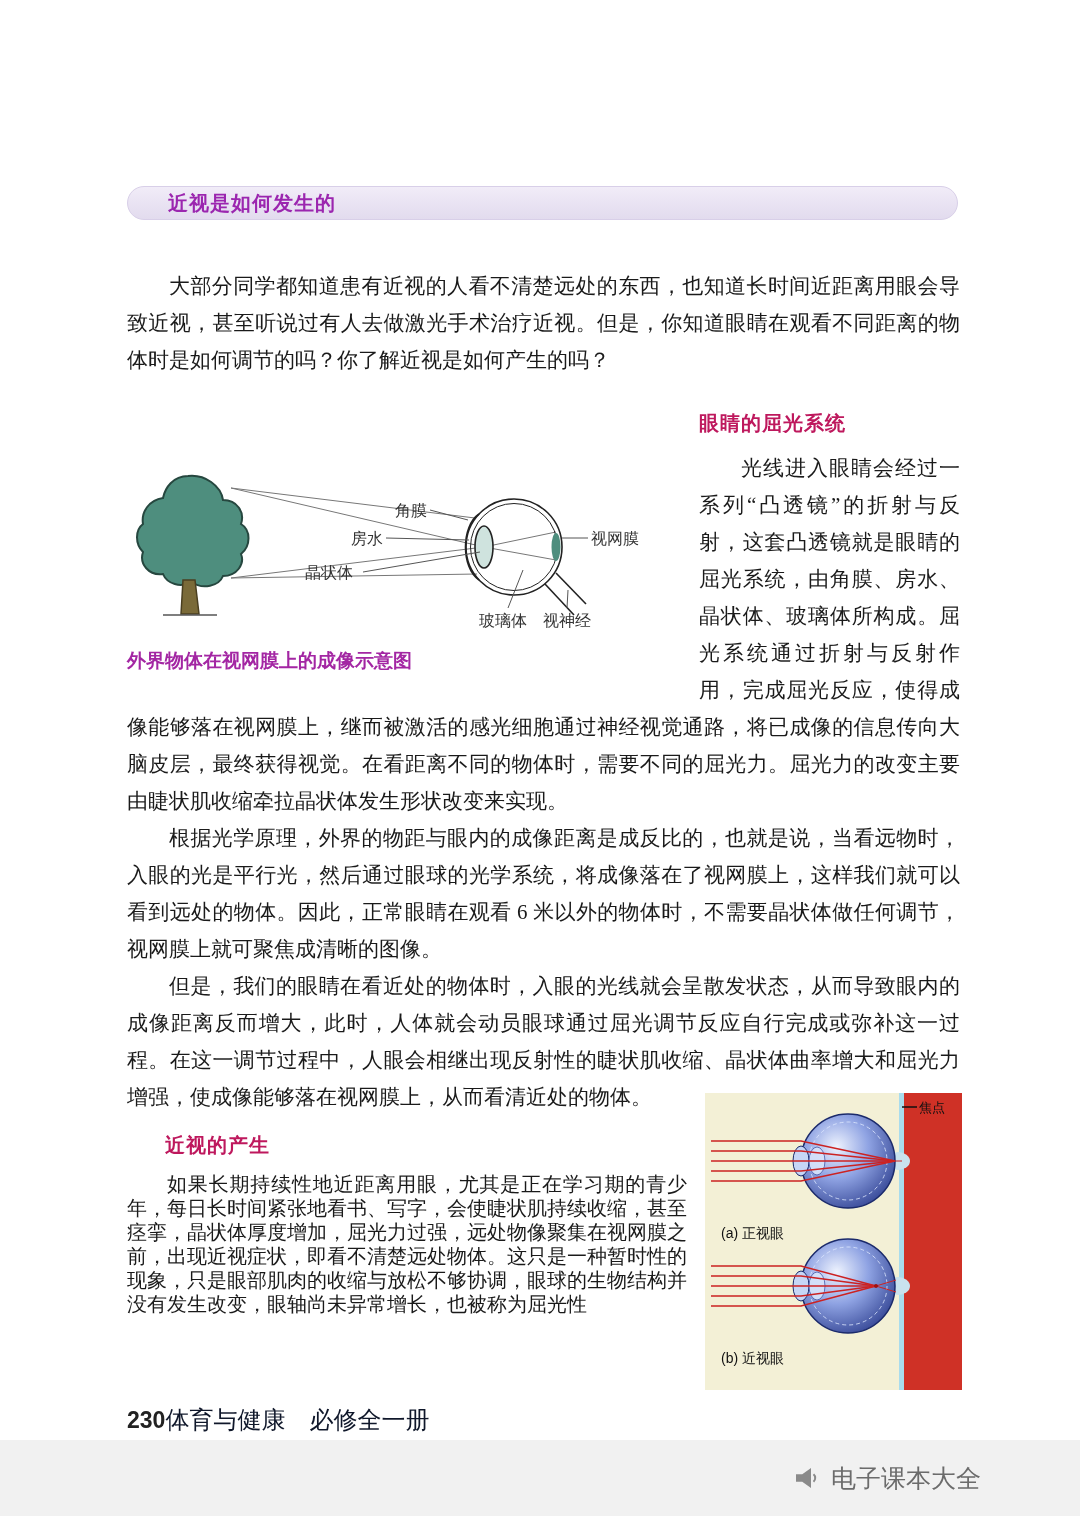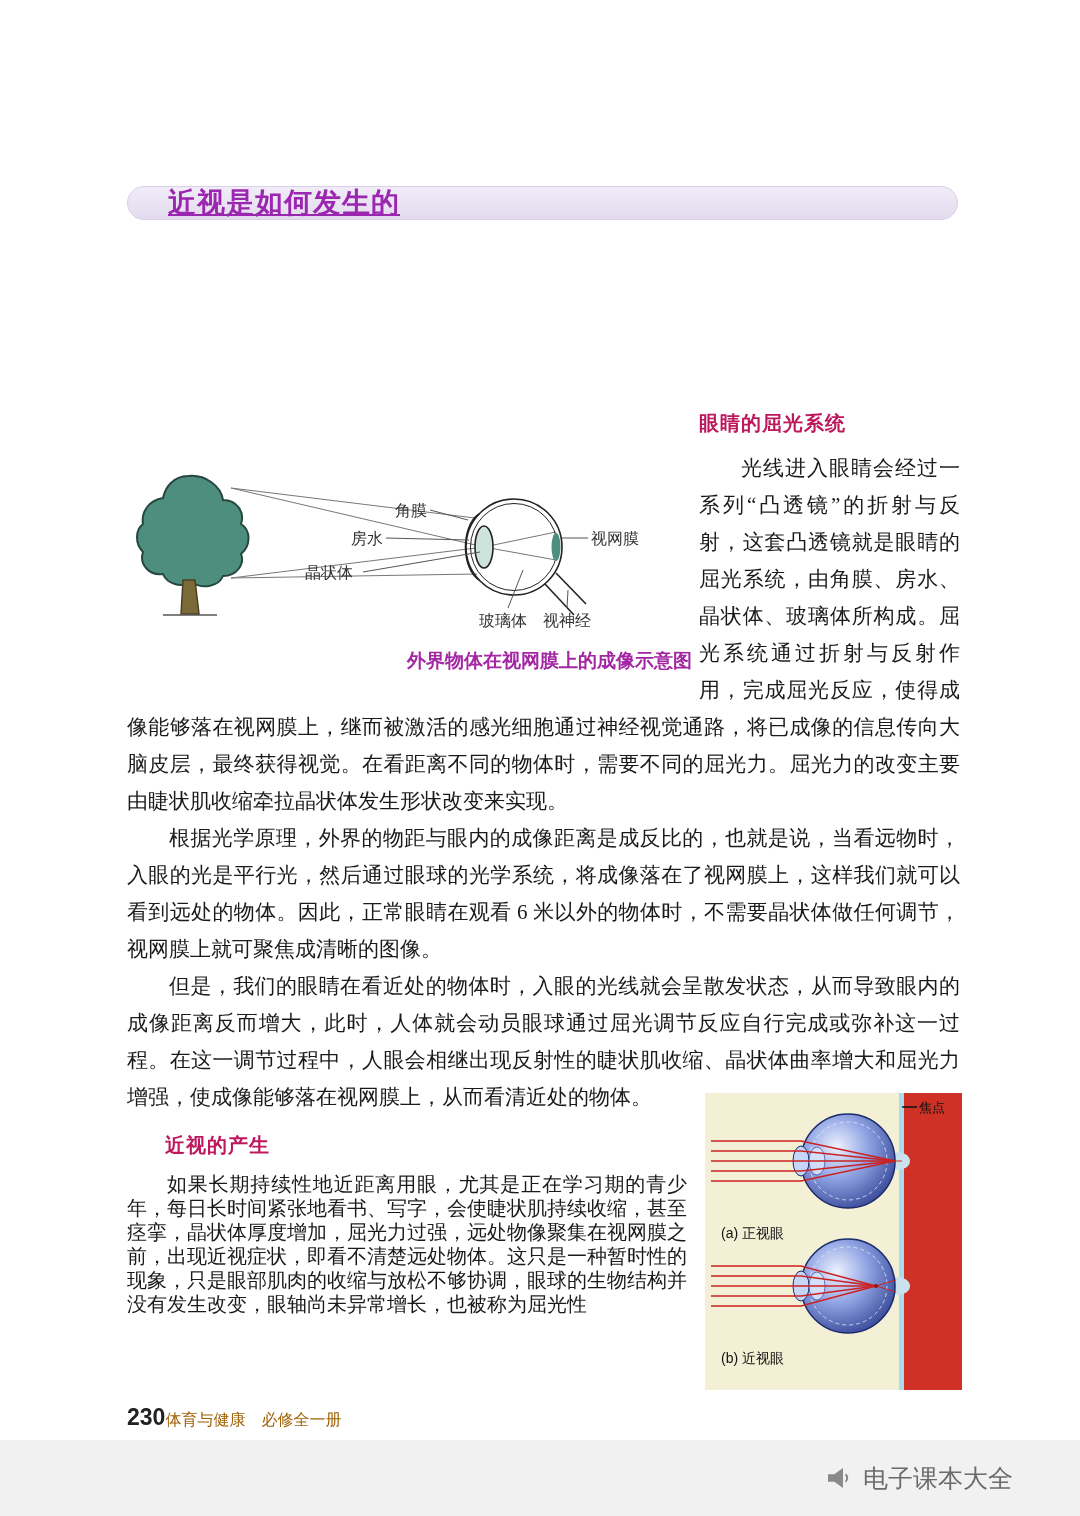--- a/index.html
+++ b/index.html
@@ -8,59 +8,60 @@
     font-family:"Liberation Serif", serif; color:#1a1a1a; overflow:hidden;
   }
   .banner {
     position:absolute; left:127px; top:186px; width:831px; height:34px;
     border-radius:18px; background:linear-gradient(180deg,#f1ecf8,#e2dbee);
     border:1px solid #d8cfe8; display:flex; align-items:center;
     padding-left:40px; box-sizing:border-box;
   }
   .banner-title {
     font-family:"Liberation Sans", sans-serif; font-weight:bold;
-    font-size:28px; color:#9b26af; letter-spacing:1px;text-decoration:underline;
+    font-size:20px; color:#9b26af; letter-spacing:1px;
   }
   .body-text { font-size:21px; line-height:37px; text-align:justify; margin:0; }
   .indent { text-indent:2em; }
   .intro { position:absolute; left:127px; top:268px; width:833px; }
   .flow { position:absolute; left:127px; top:408px; width:833px; }
   .diagram-float { float:left; width:572px; height:296px; }
   .diagram-svg { display:block; margin-top:52px; }
   .caption {
-    width:565px; text-align:right; font-family:"Liberation Sans", sans-serif;
+    width:565px; text-align:left; font-family:"Liberation Sans", sans-serif;
     font-weight:bold; font-size:19px; color:#a326a3; margin-top:10px;
   }
   .sub-heading {
     font-family:"Liberation Sans", sans-serif; font-weight:bold; font-size:20px;
     color:#be185d; margin:0 0 12px 0; line-height:30px; letter-spacing:1px;
   }
   .myopia-heading { margin:14px 0 12px 38px; }
   .myopia-para { width:560px; font-size:20px; line-height:24px; }
   .figure { position:absolute; left:705px; top:1093px; }
   .footer { position:absolute; left:127px; top:1404px; display:flex; align-items:baseline; }
   .page-num { font-family:"Liberation Sans", sans-serif; font-weight:bold; font-size:23px; color:#222; }
-  .book-title { font-size:16px; color:#a16207; }
+  .book-title { font-size:24px; color:#0f172a; }
   .strip {
     position:absolute; left:0; bottom:0; width:100%; height:76px; background:#f1f1f1;
     display:flex; align-items:center; justify-content:flex-end;
-    padding-right:67px; box-sizing:border-box; gap:10px;
+    padding-right:99px; box-sizing:border-box; gap:10px;
   }
   .watermark-text { font-family:"Liberation Sans", sans-serif; font-size:25px; color:#6b6b6b; }
   svg text { font-family:"Liberation Sans", sans-serif; }
 </style>
 </head>
 <body>
 
 <div class="page">
 
   <div class="banner">
     <span class="banner-title">近视是如何发生的</span>
   </div>
 
+  <p class="body-text indent intro">大部分同学都知道患有近视的人看不清楚远处的东西，也知道长时间近距离用眼会导致近视，甚至听说过有人去做激光手术治疗近视。但是，你知道眼睛在观看不同距离的物体时是如何调节的吗？你了解近视是如何产生的吗？</p>
 
   <div class="flow">
 
     <div class="diagram-float">
       <svg class="diagram-svg" width="565" height="178" viewBox="0 0 565 178">
 
         <g stroke="#777" stroke-width="1" fill="none">
           <line x1="104" y1="28" x2="348" y2="58"></line>
           <line x1="104" y1="118" x2="350" y2="114"></line>
           <polyline points="104,28 357,87 429,100"></polyline>

